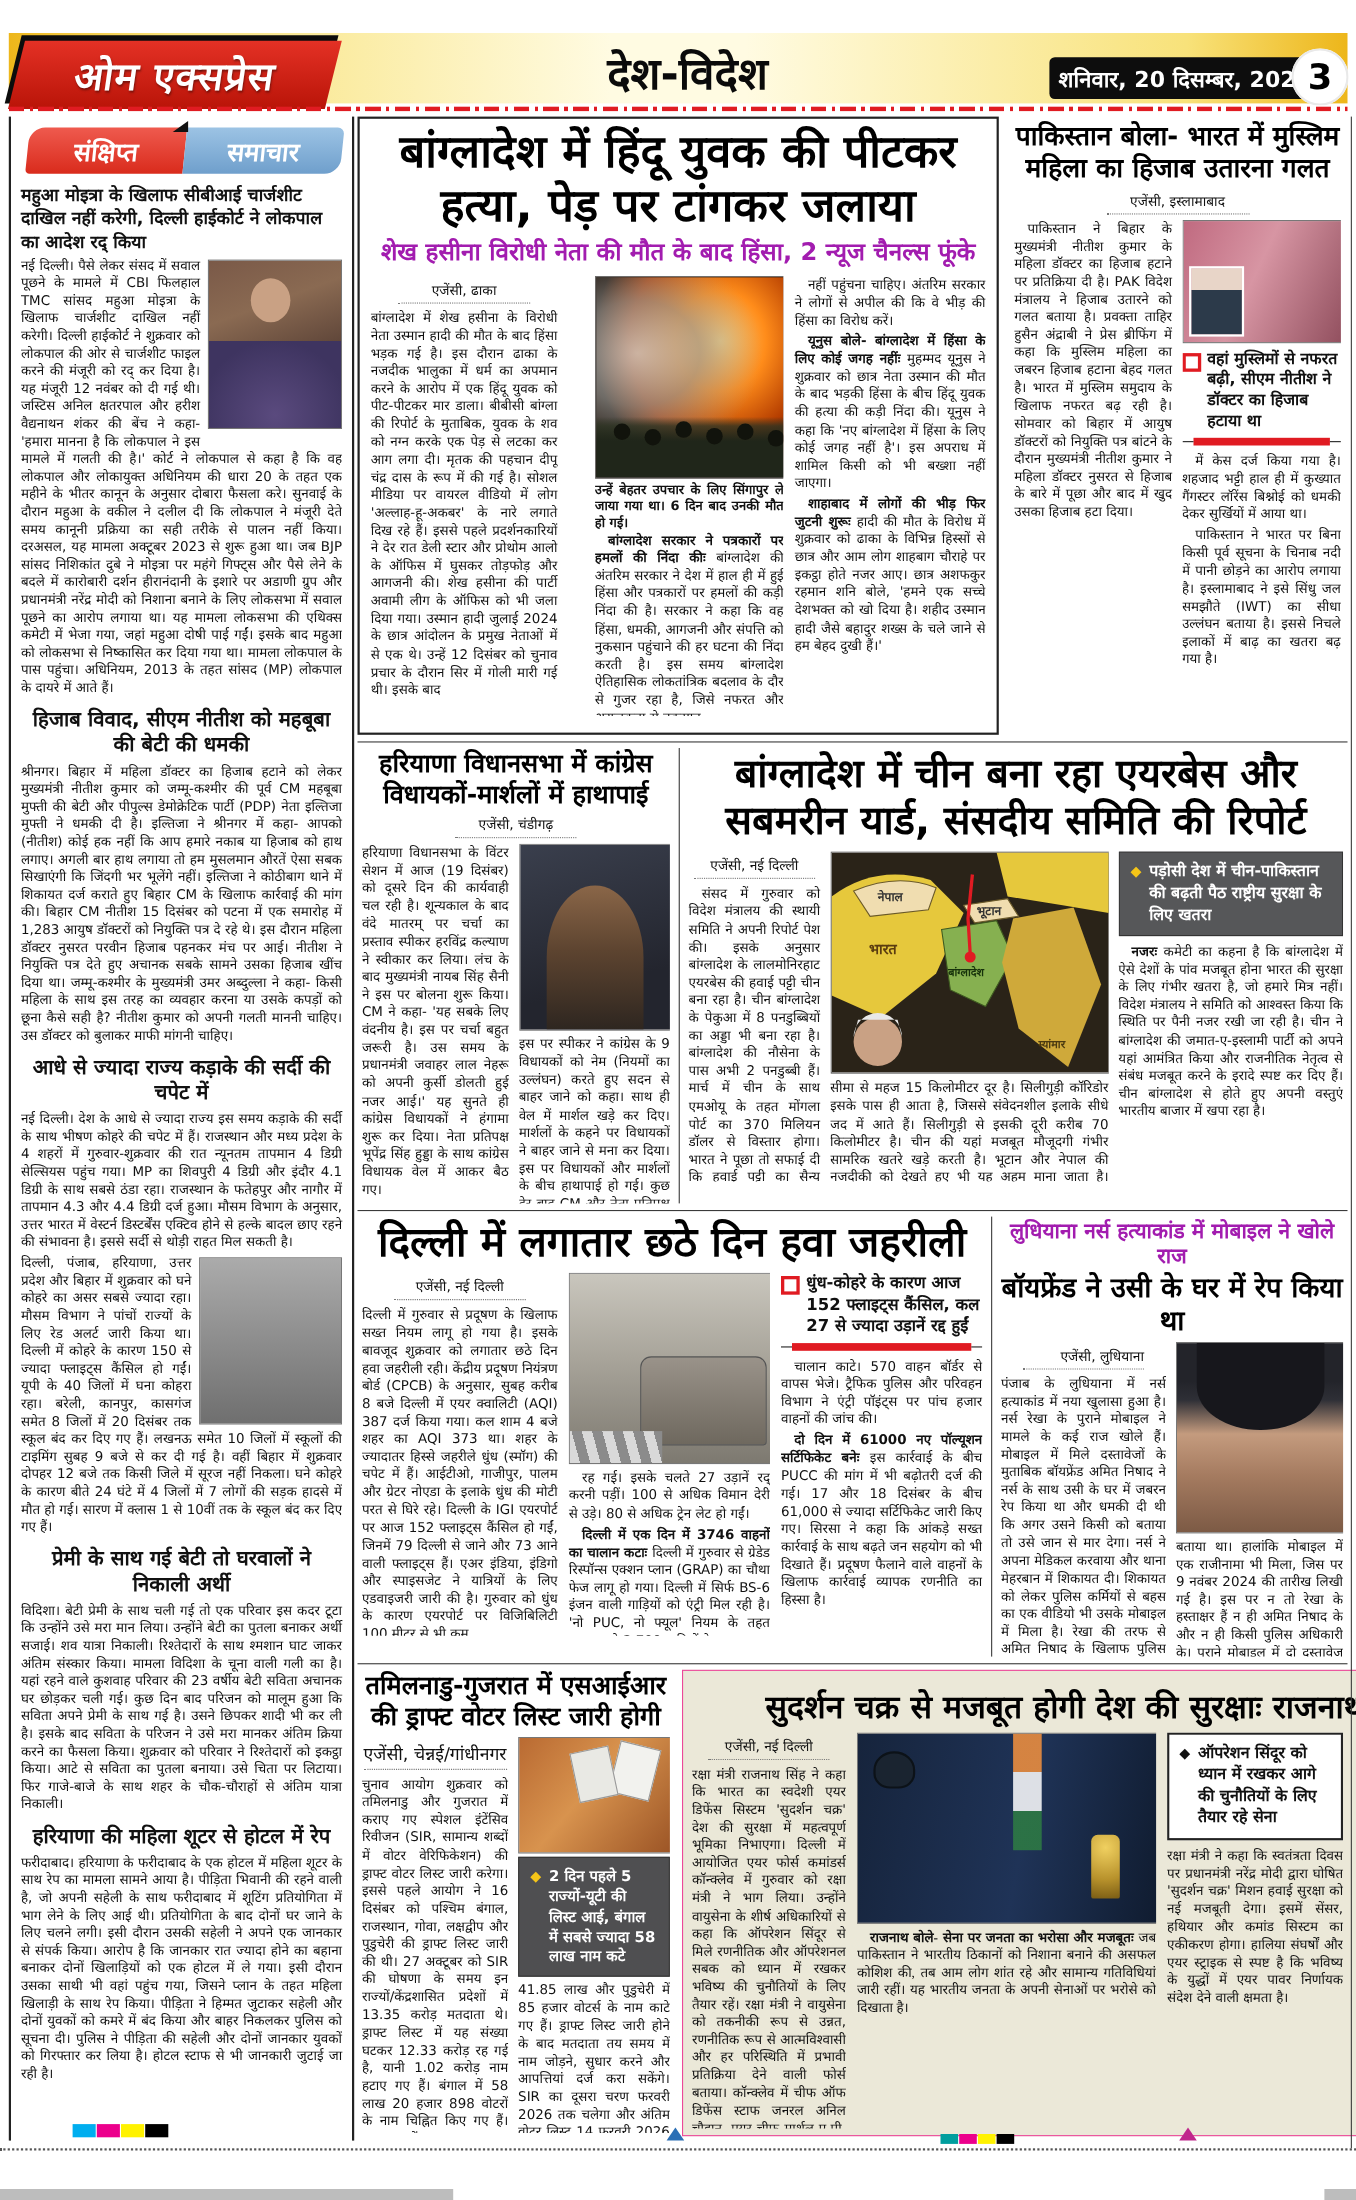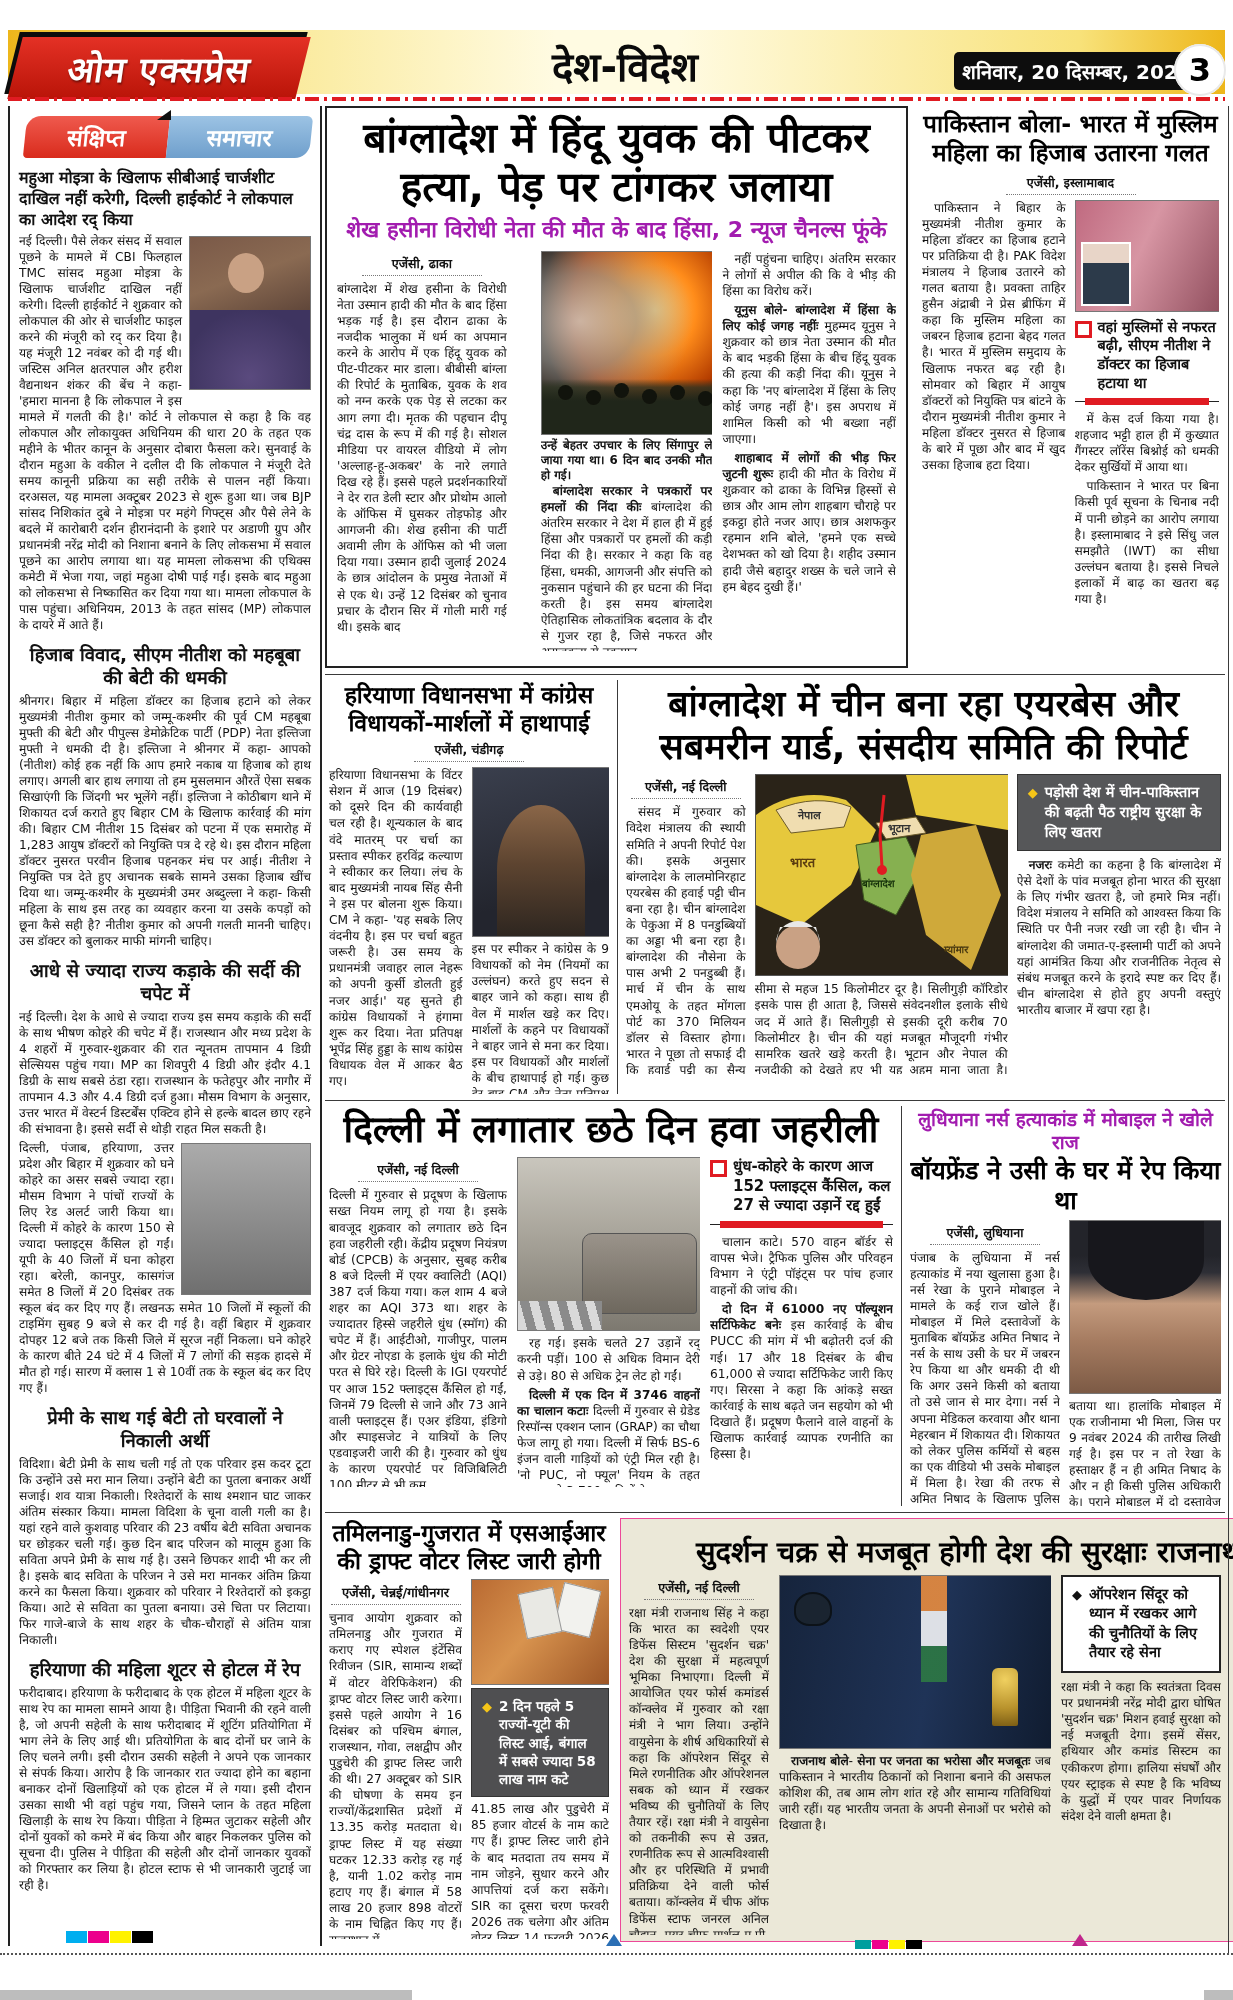--- a/index.html
+++ b/index.html
@@ -12,21 +12,21 @@
   .logo .rd{position:absolute;left:3px;top:5px;width:100%;height:100%;background:linear-gradient(180deg,#e43125,#b91408);transform:skewX(-14deg);display:flex;align-items:center;justify-content:center;}
   .logo .rd span{color:#fff;font-size:35px;font-weight:800;letter-spacing:1px;text-shadow:1px 2px 2px #00000066;transform:skewX(6deg);}
   .section-title{left:460px;top:38px;width:330px;text-align:center;font-size:40px;font-weight:800;color:#0a0a0a;}
   .datebox{left:954px;top:52px;width:246px;height:38px;background:#0d0d0d;border-radius:5px;color:#fff;display:flex;align-items:center;justify-content:center;font-size:20px;font-weight:700;}
   .pagecircle{left:1174px;top:44px;width:52px;height:52px;background:#fff;border-radius:50%;display:flex;align-items:center;justify-content:center;font-size:32px;font-weight:800;color:#000;box-shadow:0 0 0 2px #e9e9e9 inset;}
   .redline{left:8px;top:97px;width:1217px;height:4px;background:repeating-linear-gradient(90deg,#e01b22 0 14px,transparent 14px 19px,#e01b22 19px 22px,transparent 22px 27px);}
   
   .rule-h{background:#3a3a3a;height:1px;}
   .rule-v{background:#3a3a3a;width:1px;}
   .hl{font-weight:800;text-align:center;color:#000;line-height:1.2;}
-  .byline{font-weight:700;font-size:12.5px;text-align:center;border-bottom:1px dotted #777;padding-bottom:3px;margin:4px auto 5px auto;}
+  .byline{font-weight:400;font-size:12.5px;text-align:center;border-bottom:1px dotted #777;padding-bottom:3px;margin:4px auto 5px auto;}
   .btxt{font-size:12.2px;line-height:1.32;text-align:justify;}
   .paras p{margin:0 0 3px 0;text-indent:12px;}
   .paras p:first-child{text-indent:12px;}
   .paras b{font-weight:700;}
   .col{overflow:hidden;}
   .cols{display:flex;gap:10px;}
   .ph{border:1px solid #777;position:relative;overflow:hidden;background:#888;}
   .cap{font-size:11.8px;font-weight:700;line-height:1.28;text-align:justify;margin-top:3px;}
   .maroon{color:#a21caf;}
   .sq{display:inline-block;width:11px;height:11px;border:3px solid #e01b22;margin-right:6px;flex:none;margin-top:3px;}
@@ -292,39 +292,39 @@
         </div>
     </div>
   </div>
 </div>
 
 <div class="abs ludbox">
   <div class="hl maroon" style="font-size:19px;">लुधियाना नर्स हत्याकांड में मोबाइल ने खोले राज</div>
   <div class="hl" style="font-size:25px;margin-top:2px;">बॉयफ्रेंड ने उसी के घर में रेप किया था</div>
   <div class="cols" style="margin-top:4px;gap:9px;">
     <div class="col" style="width:150px;height:300px;">
-      <div class="byline" style="width:110px;">एजेंसी, लुधियाना</div>
+      <div class="byline" style="width:110px;text-align:right;">एजेंसी, लुधियाना</div>
       <div class="btxt">पंजाब के लुधियाना में नर्स हत्याकांड में नया खुलासा हुआ है। नर्स रेखा के पुराने मोबाइल ने मामले के कई राज खोले हैं। मोबाइल में मिले दस्तावेजों के मुताबिक बॉयफ्रेंड अमित निषाद ने नर्स के साथ उसी के घर में जबरन रेप किया था और धमकी दी थी कि अगर उसने किसी को बताया तो उसे जान से मार देगा। नर्स ने अपना मेडिकल करवाया और थाना मेहरबान में शिकायत दी। शिकायत को लेकर पुलिस कर्मियों से बहस का एक वीडियो भी उसके मोबाइल में मिला है। रेखा की तरफ से अमित निषाद के खिलाफ पुलिस कमिश्नर व साइबर सेल को लिखी शिकायतें भी मिली हैं।</div>
     </div>
     <div class="col" style="width:152px;height:300px;">
       <div class="ph nurseph">
           <div class="hair"></div>
         </div>
       <div class="btxt" style="margin-top:4px;">बताया था। हालांकि मोबाइल में एक राजीनामा भी मिला, जिस पर 9 नवंबर 2024 की तारीख लिखी गई है। इस पर न तो रेखा के हस्ताक्षर हैं न ही अमित निषाद के और न ही किसी पुलिस अधिकारी के। पुराने मोबाइल में दो दस्तावेज मिले, जिनमें लिखा है कि जो शिकायत मैंने अमित निषाद के खिलाफ थाने में दी है, उसे ही मेरा बयान समझकर आगे की कार्रवाई की जाए।</div>
     </div>
   </div>
 </div>
 
 <div class="abs rule-h" style="left:325px;top:1512px;width:900px;"></div>
 
 <div class="abs sirbox">
   <div class="hl" style="font-size:23px;">तमिलनाडु-गुजरात में एसआईआर की ड्राफ्ट वोटर लिस्ट जारी होगी</div>
   <div class="cols" style="margin-top:4px;gap:9px;">
     <div class="col" style="width:134px;height:360px;">
-      <div class="byline" style="width:130px;font-size:13px;">एजेंसी, चेन्नई/गांधीनगर</div>
+      <div class="byline" style="width:130px;font-size:16px;text-align:right;">एजेंसी, चेन्नई/गांधीनगर</div>
       <div class="btxt">चुनाव आयोग शुक्रवार को तमिलनाडु और गुजरात में कराए गए स्पेशल इंटेंसिव रिवीजन (SIR, सामान्य शब्दों में वोटर वेरिफिकेशन) की ड्राफ्ट वोटर लिस्ट जारी करेगा। इससे पहले आयोग ने 16 दिसंबर को पश्चिम बंगाल, राजस्थान, गोवा, लक्षद्वीप और पुडुचेरी की ड्राफ्ट लिस्ट जारी की थी। 27 अक्टूबर को SIR की घोषणा के समय इन राज्यों/केंद्रशासित प्रदेशों में 13.35 करोड़ मतदाता थे। ड्राफ्ट लिस्ट में यह संख्या घटकर 12.33 करोड़ रह गई है, यानी 1.02 करोड़ नाम हटाए गए हैं। बंगाल में 58 लाख 20 हजार 898 वोटरों के नाम चिह्नित किए गए हैं। राजस्थान में</div>
     </div>
     <div class="col" style="width:139px;height:360px;">
       <div class="ph voteph">
           <div class="paper"></div>
           <div class="paper2"></div>
         </div>
       <div class="graybox" style="font-size:13.5px;margin-top:3px;background:#4f4f51;">
         <span class="diamond">◆</span>
         <span>2 दिन पहले 5 राज्यों-यूटी की लिस्ट आई, बंगाल में सबसे ज्यादा 58 लाख नाम कटे</span>

